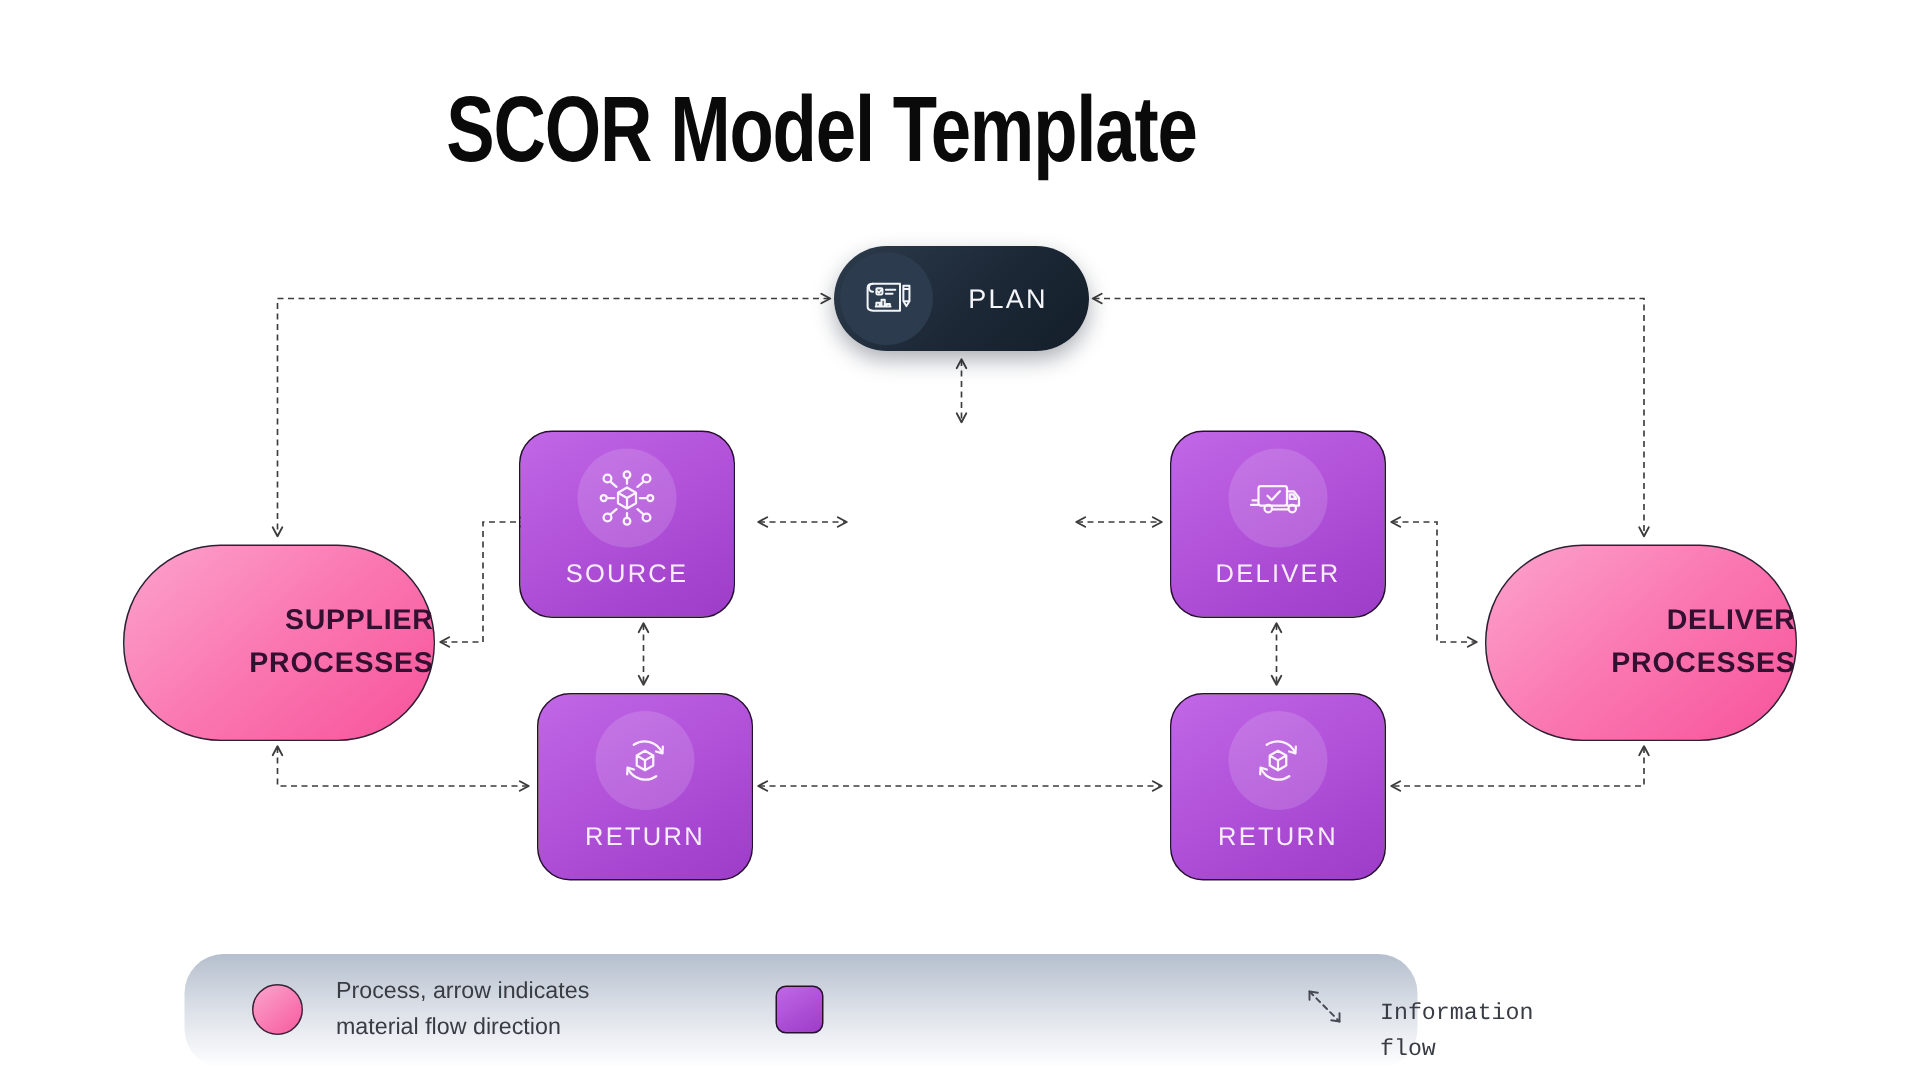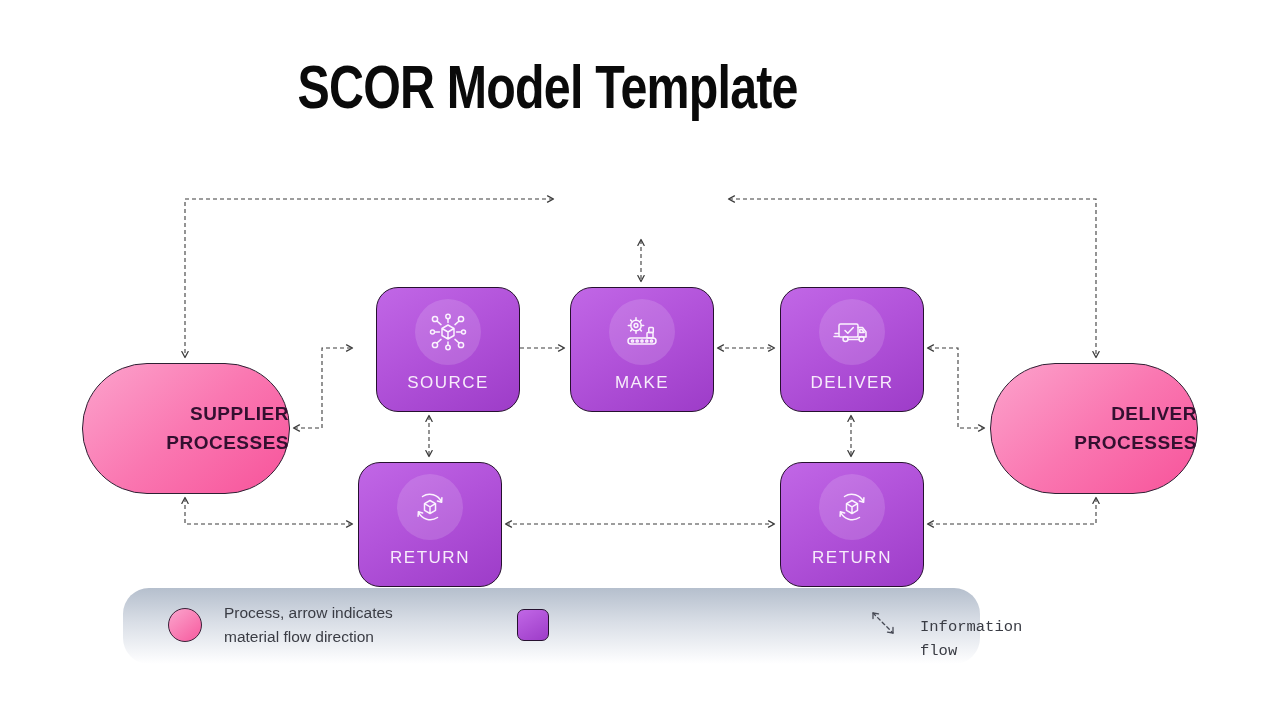--- a/index.html
+++ b/index.html
@@ -27,22 +27,22 @@
                background:rgba(255,255,255,0.14);display:flex;align-items:center;justify-content:center;}
   .pbox-label{margin-top:8px;color:#f7ecfb;font-size:17px;font-weight:500;letter-spacing:1.5px;}
 
   
   .pill{position:absolute;width:206px;height:129px;border-radius:65px;
         background:linear-gradient(140deg,#fca3cc 0%,#fa77b1 50%,#f7539a 100%);
         border:1.5px solid #2e2033;display:flex;flex-direction:column;align-items:flex-end;justify-content:center;}
   .pill-line{color:#331030;font-size:19px;font-weight:700;letter-spacing:.5px;line-height:1.5;}
 
   
-  .legend{position:absolute;left:123px;top:588px;width:822px;height:76px;border-radius:26px;
-          background:linear-gradient(180deg,#b5bfcd 0%,#d9dee6 45%,#f8f9fb 90%,#ffffff 100%);padding-left:35px;}
+  .legend{position:absolute;left:123px;top:636px;width:822px;height:76px;border-radius:26px;
+          background:linear-gradient(180deg,#b5bfcd 0%,#d9dee6 45%,#f8f9fb 90%,#ffffff 100%);}
   .lg-circle{position:absolute;left:45px;top:20px;width:32px;height:32px;border-radius:50%;
              background:linear-gradient(140deg,#fba5cd,#f75a9e);border:1.5px solid #3a2138;}
   .lg-square{position:absolute;left:394px;top:21px;width:30px;height:30px;border-radius:7px;
              background:linear-gradient(150deg,#c167e6,#9d3cc8);border:1.5px solid #26102f;}
   .lg-arrow{position:absolute;left:741px;top:16px;}
   .lg-text{position:absolute;color:#3a3c44;font-size:15.5px;line-height:1.55;}
   .lg-text.t1{left:101px;top:13px;width:200px;}
   .lg-text.t2{left:452px;top:27px;}
   .lg-text.t3{left:797px;top:27px;font-family:Liberation Mono, monospace;}
 </style>
@@ -68,22 +68,36 @@
       <path d="M294,428 H322 V348 H352" marker-start="url(#arr)" marker-end="url(#arr)"></path>
       <path d="M928,348 H958 V428 H984" marker-start="url(#arr)" marker-end="url(#arr)"></path>
       <path d="M429,416 V456" marker-start="url(#arr)" marker-end="url(#arr)"></path>
       <path d="M851,416 V456" marker-start="url(#arr)" marker-end="url(#arr)"></path>
       <path d="M185,498 V524 H352" marker-start="url(#arr)" marker-end="url(#arr)"></path>
       <path d="M1096,498 V524 H928" marker-start="url(#arr)" marker-end="url(#arr)"></path>
       <path d="M506,524 H774" marker-start="url(#arr)" marker-end="url(#arr)"></path>
     </g>
   </svg>
 
+  <div class="plan-pill">
+    <div class="plan-circle">
+      <svg width="36" height="36" viewBox="0 0 40 40" fill="none" stroke="#f2f5f8" stroke-width="1.5" stroke-linecap="round" stroke-linejoin="round">
+        <path d="M10,9 H30 V29 H10 C7,29 6,27.5 6,26 V12 C6,10.5 7,9 10,9 Z"></path>
+        <path d="M10,9 C8,9 7,10.5 7,12 C7,13.5 8,15 10,15"></path>
+        <rect x="12.5" y="12.5" width="4.5" height="4.5" rx="0.8"></rect>
+        <path d="M13.4,14.6 l1.1,1.1 l1.9,-2.1"></path>
+        <path d="M19.5,13.5 h7 M19.5,16.5 h5"></path>
+        <path d="M12.5,26 v-2.8 h2.4 v2.8 M16.3,26 v-5 h2.4 v5 M20.1,26 v-2 h2.4 v2 M12,26 h11"></path>
+        <path d="M32.5,10.5 h4.5 v11.5 l-2.25,3.6 l-2.25,-3.6 Z M32.5,22 h4.5 M32.5,13 h4.5"></path>
+      </svg>
+    </div>
+    <div class="plan-label">PLAN</div>
+  </div>
 
-  <div class="pbox" style="left:376px;top:287px;">
+  <div class="pbox" style="left:346px;top:287px;">
     <div class="pbox-circle">
       <svg width="40" height="40" viewBox="0 0 40 40" fill="none" stroke="#fbf3fe" stroke-width="1.5" stroke-linecap="round" stroke-linejoin="round">
         <path d="M20,13 l6,3.5 v7 l-6,3.5 l-6,-3.5 v-7 Z M14,16.5 l6,3.5 l6,-3.5 M20,20 v7"></path>
         <circle cx="20" cy="4.5" r="2.2"></circle>
           <path d="M20,7.5 V10.5"></path>
         <circle cx="7" cy="7" r="2.6"></circle>
           <path d="M9.2,9.2 L13,12.6"></path>
         <circle cx="33" cy="7" r="2.6"></circle>
           <path d="M30.8,9.2 L27,12.6"></path>
         <circle cx="4.5" cy="20" r="2"></circle>
@@ -94,39 +108,20 @@
           <path d="M9.2,30.8 L13,27.4"></path>
         <circle cx="33" cy="33" r="2.6"></circle>
           <path d="M30.8,30.8 L27,27.4"></path>
         <circle cx="20" cy="35.5" r="2.2"></circle>
           <path d="M20,32.5 V30"></path>
       </svg>
     </div>
     <div class="pbox-label">SOURCE</div>
   </div>
 
-  <div class="pbox" style="left:570px;top:287px;">
-    <div class="pbox-circle">
-      <svg width="40" height="40" viewBox="0 0 40 40" fill="none" stroke="#fbf3fe" stroke-width="1.5" stroke-linecap="round" stroke-linejoin="round">
-        <circle cx="14" cy="13.5" r="5.2"></circle>
-          <circle cx="14" cy="13.5" r="1.9"></circle>
-        <path d="M14,5.8 V8.3 M14,18.7 V21.2 M6.3,13.5 H8.8 M19.2,13.5 H21.7
-                 M8.6,8.1 L10.3,9.8 M17.7,17.2 L19.4,18.9 M19.4,8.1 L17.7,9.8 M10.3,17.2 L8.6,18.9"></path>
-        <rect x="25" y="20.5" width="6" height="5.5" rx="0.8"></rect>
-        <rect x="26.8" y="15.5" width="4.5" height="5" rx="0.8"></rect>
-        <rect x="6" y="26" width="28" height="6" rx="3"></rect>
-        <circle cx="10.5" cy="29" r="1.1"></circle>
-          <circle cx="15.2" cy="29" r="1.1"></circle>
-        <circle cx="20" cy="29" r="1.1"></circle>
-          <circle cx="24.8" cy="29" r="1.1"></circle>
-          <circle cx="29.5" cy="29" r="1.1"></circle>
-      </svg>
-    </div>
-    <div class="pbox-label">MAKE</div>
-  </div>
 
   <div class="pbox" style="left:780px;top:287px;text-align:right;">
     <div class="pbox-circle">
       <svg width="40" height="40" viewBox="0 0 40 40" fill="none" stroke="#fbf3fe" stroke-width="1.5" stroke-linecap="round" stroke-linejoin="round">
         <rect x="7" y="12" width="19" height="13" rx="1.5"></rect>
         <path d="M13,18.5 l2.8,2.8 l5.5,-5.8"></path>
         <path d="M26,15.5 h4.5 l3.5,4.5 v5 h-8"></path>
         <path d="M27.8,17.5 h2.2 l2.2,3 h-4.4 Z"></path>
         <circle cx="13.5" cy="27" r="2.5"></circle>
           <circle cx="29.5" cy="27" r="2.5"></circle>

